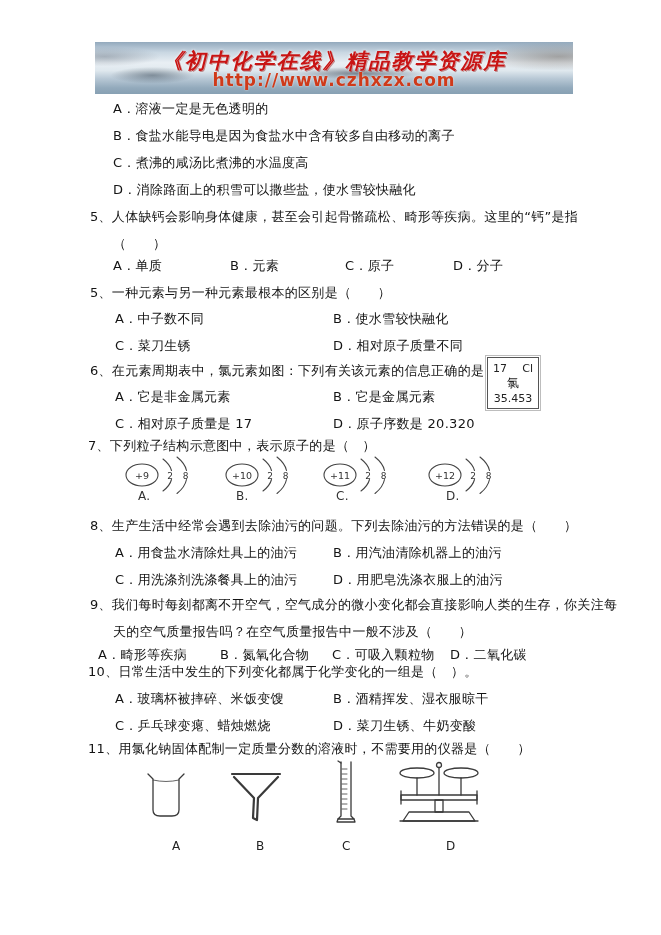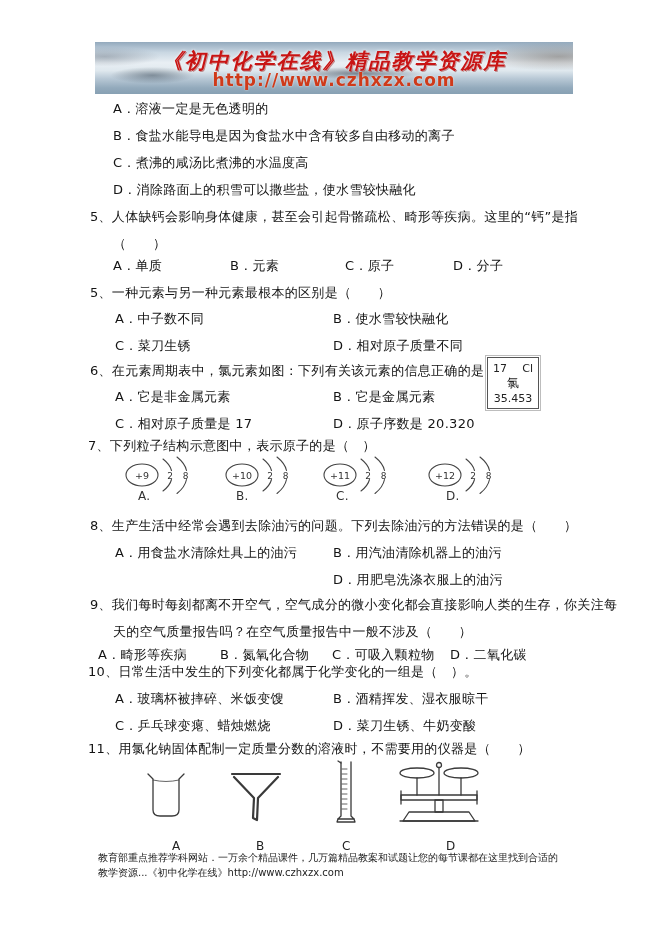--- a/index.html
+++ b/index.html
@@ -159,20 +159,21 @@
     </svg>
   </div>
   <div class="line lbl" style="left:138px;top:488px">A.</div>
   <div class="line lbl" style="left:236px;top:488px">B.</div>
   <div class="line lbl" style="left:336px;top:488px">C.</div>
   <div class="line lbl" style="left:446px;top:488px">D.</div>
 
   <div class="line" style="left:90px;top:517px">8、生产生活中经常会遇到去除油污的问题。下列去除油污的方法错误的是（　　）</div>
   <div class="line" style="left:333px;top:544px">B．用汽油清除机器上的油污</div>
   <div class="line" style="left:115px;top:544px">A．用食盐水清除灶具上的油污</div>
+  <div class="line" style="left:115px;top:571px">C．用洗涤剂洗涤餐具上的油污</div>
   <div class="line" style="left:333px;top:571px">D．用肥皂洗涤衣服上的油污</div>
 
   <div class="line" style="left:90px;top:596px">9、我们每时每刻都离不开空气，空气成分的微小变化都会直接影响人类的生存，你关注每</div>
   <div class="line" style="left:113px;top:623px">天的空气质量报告吗？在空气质量报告中一般不涉及（　　）</div>
   <div class="line" style="left:98px;top:646px">A．畸形等疾病</div>
   <div class="line" style="left:220px;top:646px">B．氮氧化合物</div>
   <div class="line" style="left:332px;top:646px">C．可吸入颗粒物</div>
   <div class="line" style="left:450px;top:646px">D．二氧化碳</div>
 
   <div class="line" style="left:88px;top:663px">10、日常生活中发生的下列变化都属于化学变化的一组是（　）。</div>
@@ -215,18 +216,14 @@
       <rect x="42" y="39" width="8" height="12"></rect>
       <path d="M10 60 L16 51 L76 51 L82 60 Z"></path>
       <path d="M7 60 L85 60"></path>
     </svg>
   </div>
   <div class="line eq-label" style="left:172px;top:838px">A</div>
   <div class="line eq-label" style="left:256px;top:838px">B</div>
   <div class="line eq-label" style="left:342px;top:838px">C</div>
   <div class="line eq-label" style="left:446px;top:838px">D</div>
 
-  <div class="line small" style="left:98px;top:851px">教育部重点推荐学科网站．一万余个精品课件，几万篇精品教案和试题让您的每节课都在这里找到合适的</div>
-  <div class="line small" style="left:98px;top:866px">
-    <span>教学资源...《初中化学在线》</span><span>http://www.czhxzx.com</span>
-  </div>
 
 </div>
 
 </body></html>

